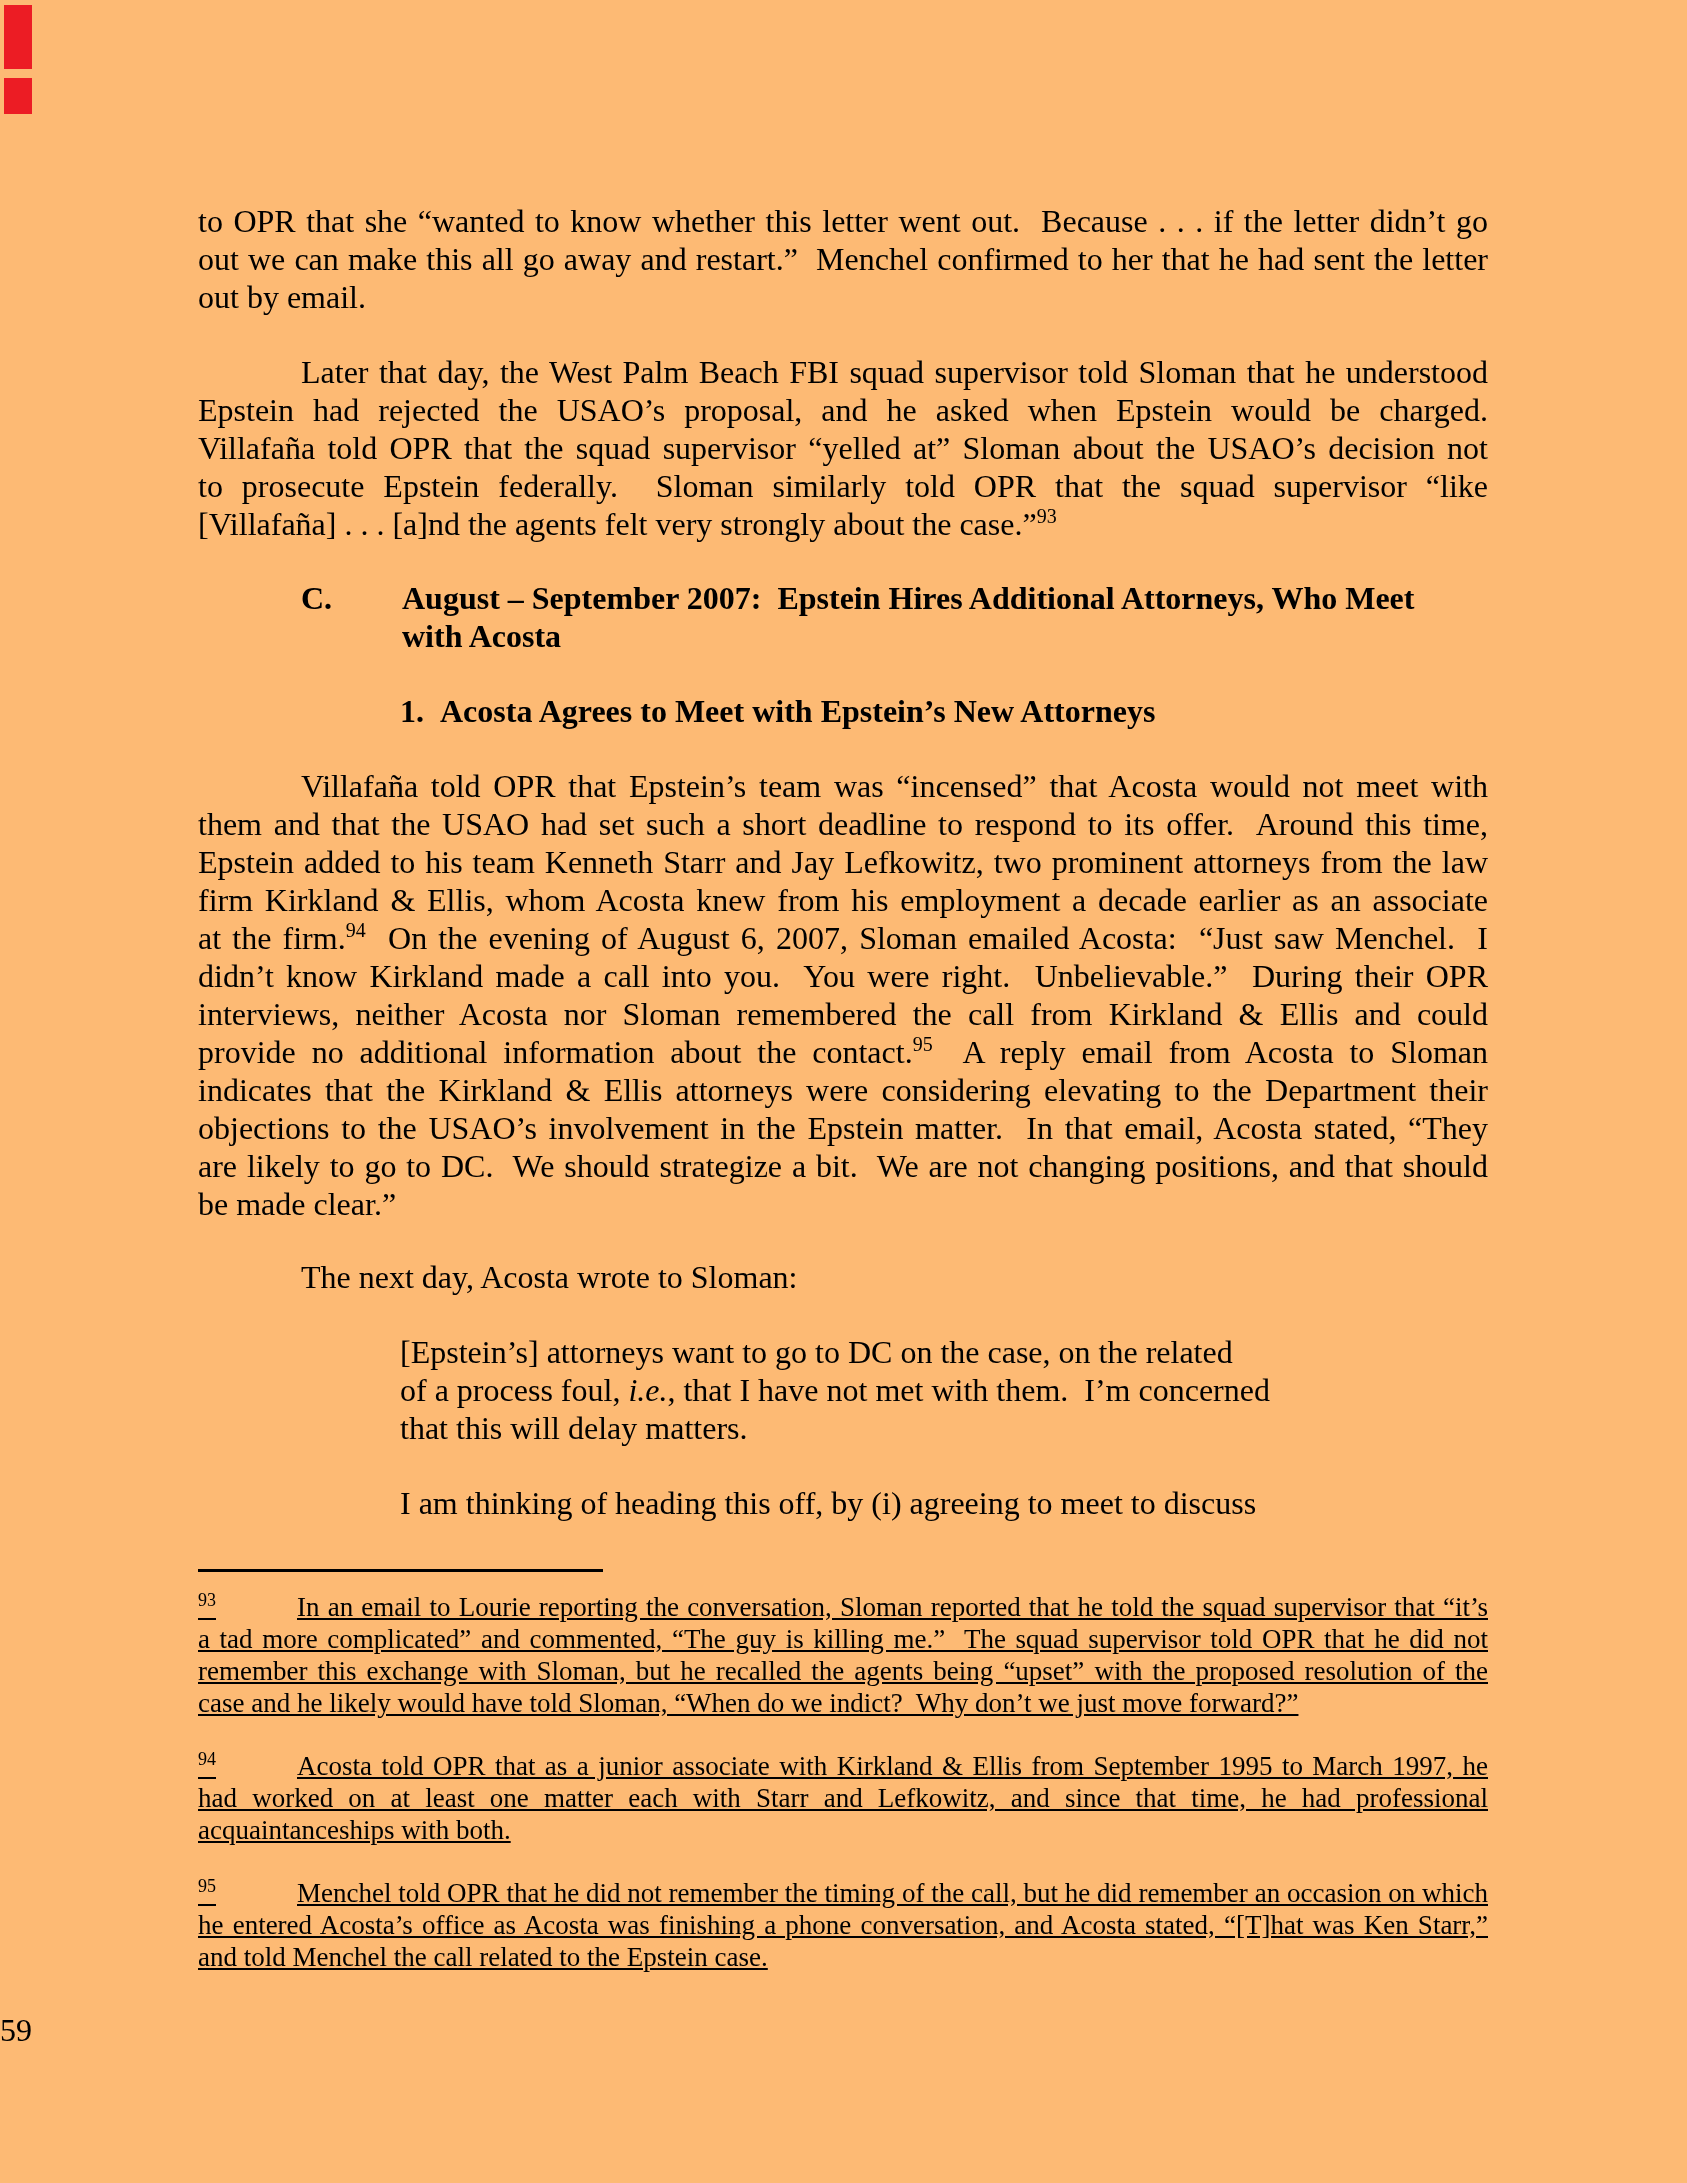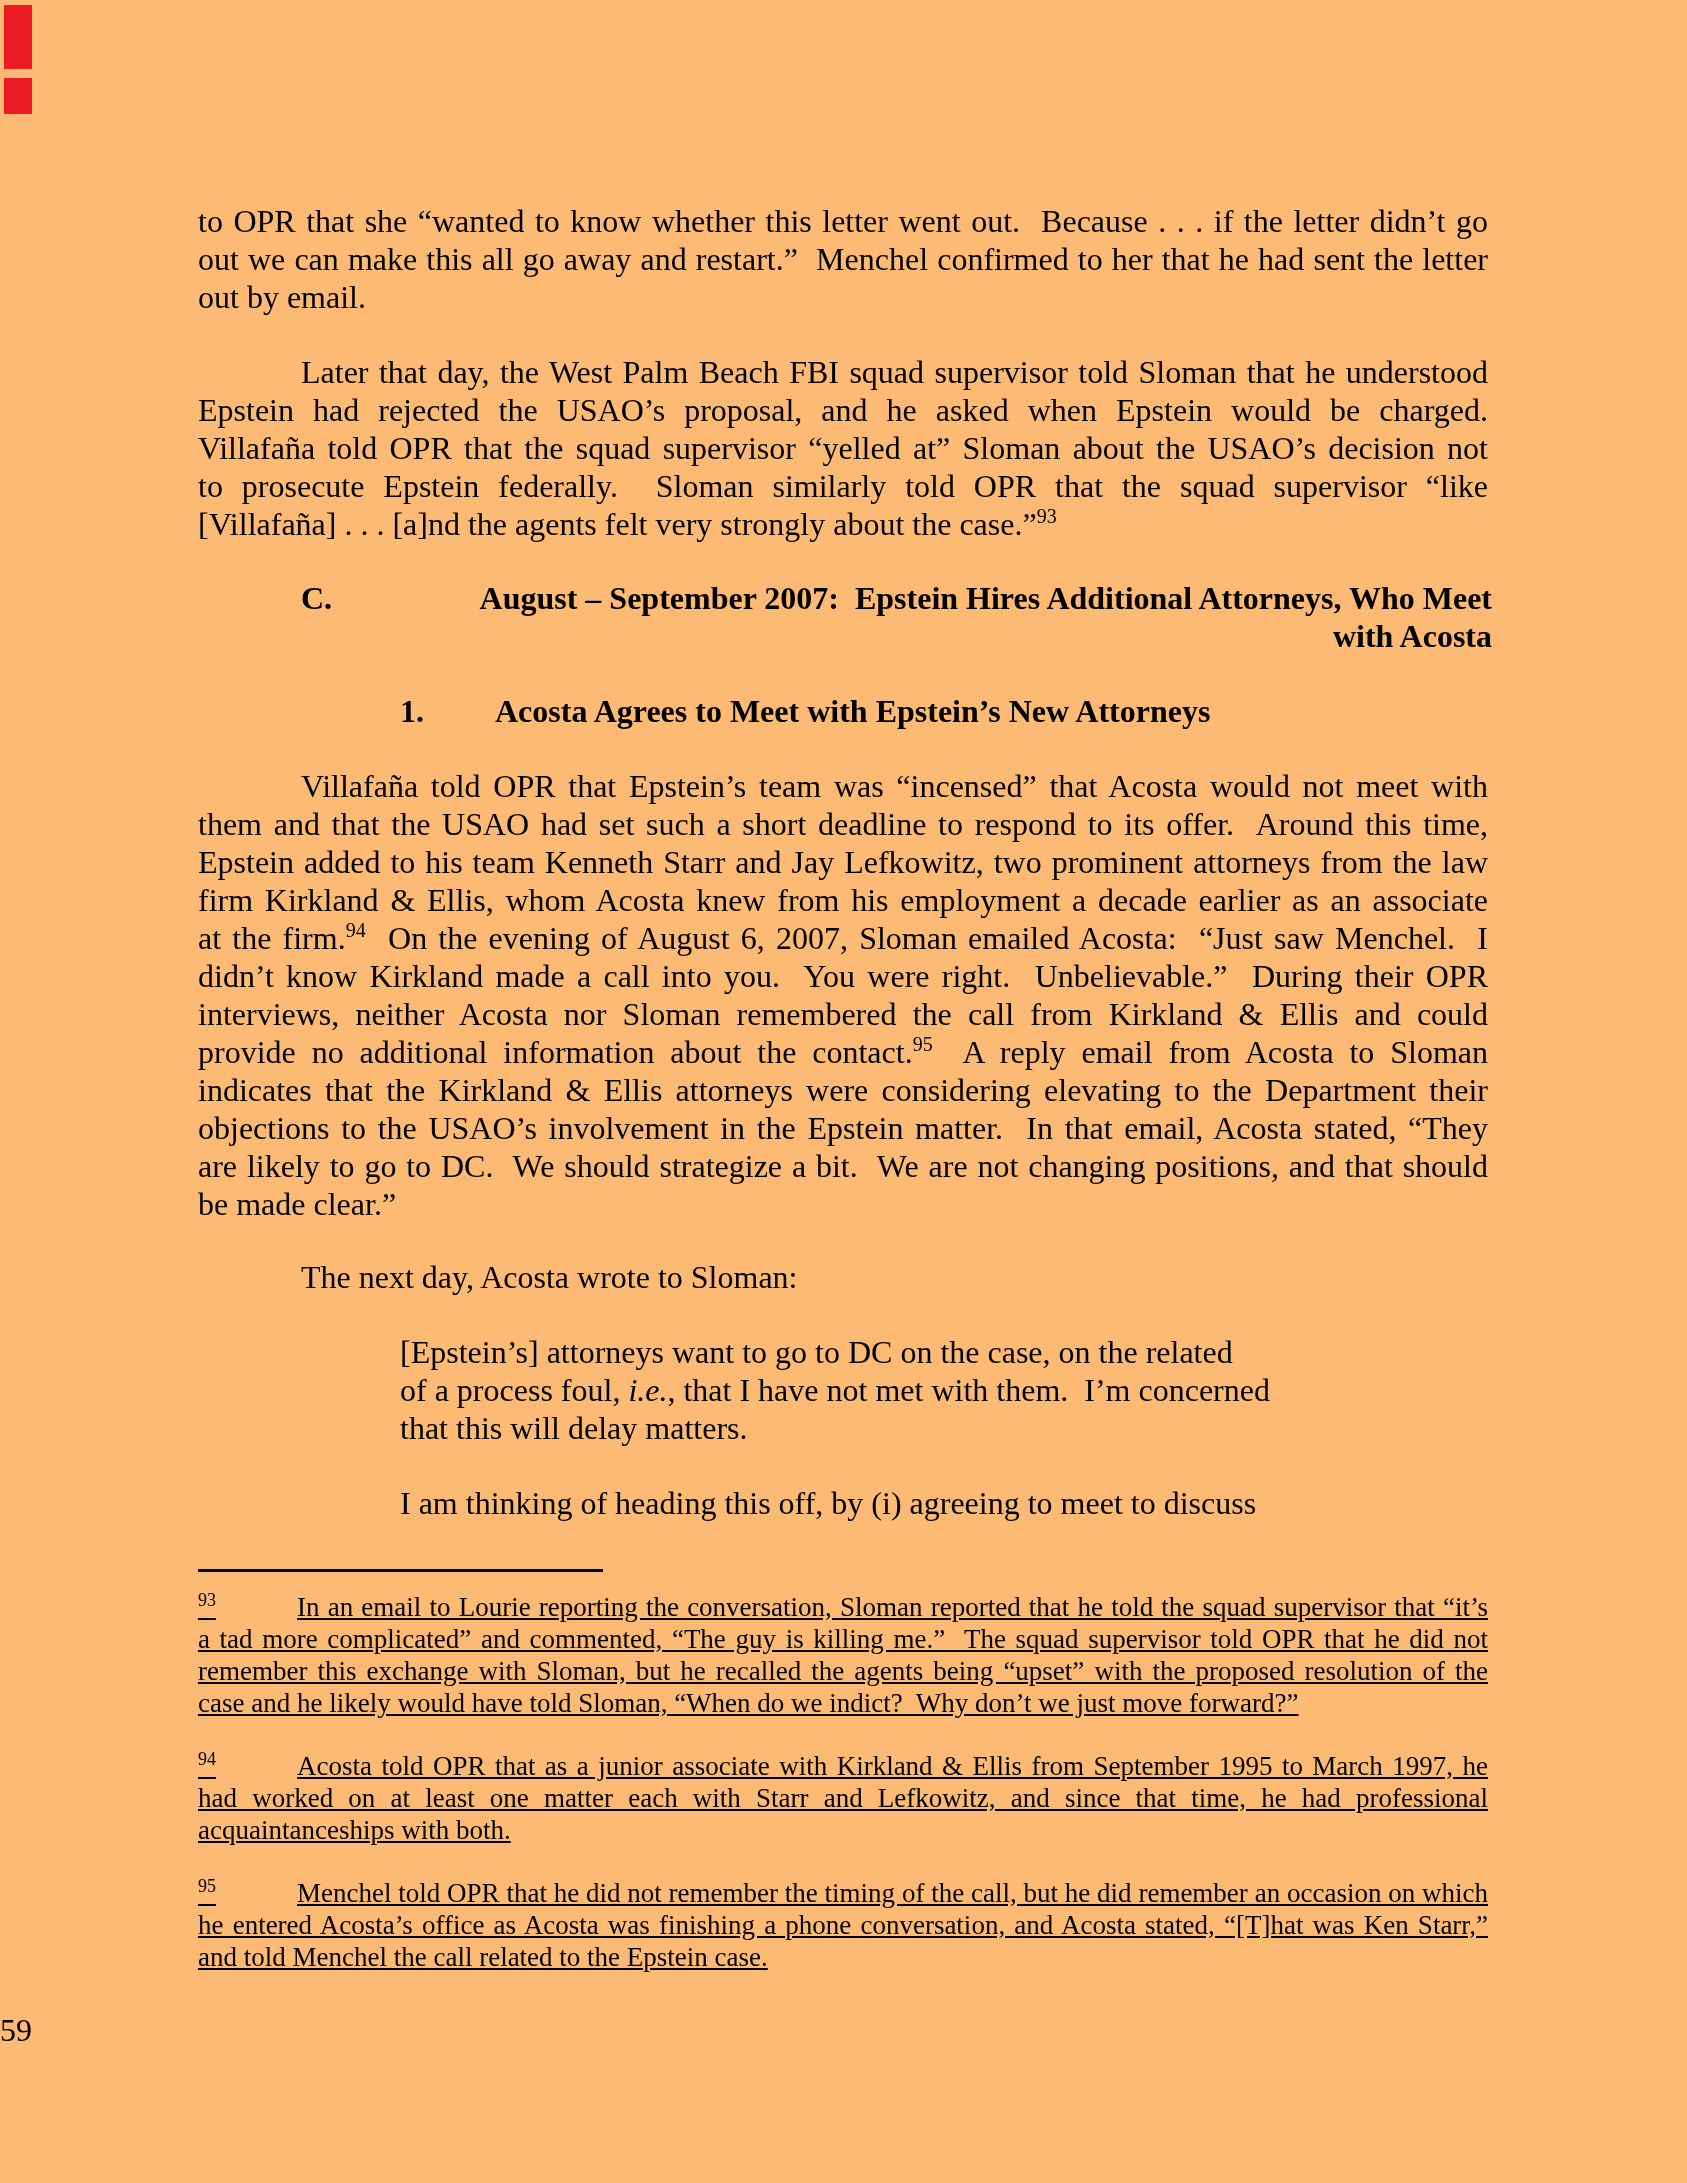--- a/index.html
+++ b/index.html
@@ -17,23 +17,23 @@
 
   .block { position:absolute; left:198px; width:1290px; font-size:32px; line-height:38px; }
   .line { min-height:38px; }
   .fnblock .line { min-height:32px;text-decoration:underline; }
   .jl { text-align: justify; text-align-last: justify; }
   .indent .line:first-child { text-indent:103px; }
 
   .heading { position:absolute; font-weight:bold; font-size:32px; line-height:38px; }
   .heading .hnum { position:absolute; left:0; top:0; }
   .hc { left:301px; width:1191px; }
-  .hc .htext { margin-left:101px; width:1090px;text-align:right; }
+  .hc .htext { margin-left:101px; width:1090px; }
   .h1 { left:400px; width:1092px; }
-  .h1 .htext { margin-left:95px; width:992px; }
+  .h1 .htext { margin-left:40px; width:992px; }
 
   .quote { left:400px; width:926px; }
 
   .rule { position:absolute; left:198px; top:1569px; width:405px; height:3.3px; background:#000; }
 
   .fnblock { font-size:27px; line-height:32px; }
   .fn-num { vertical-align:super; font-size:18px; line-height:0; }
   .fn-gap { display:inline-block; width:81px; }
   .sup { vertical-align:super; font-size:20px; line-height:0; }
   .it { font-style:italic; }

